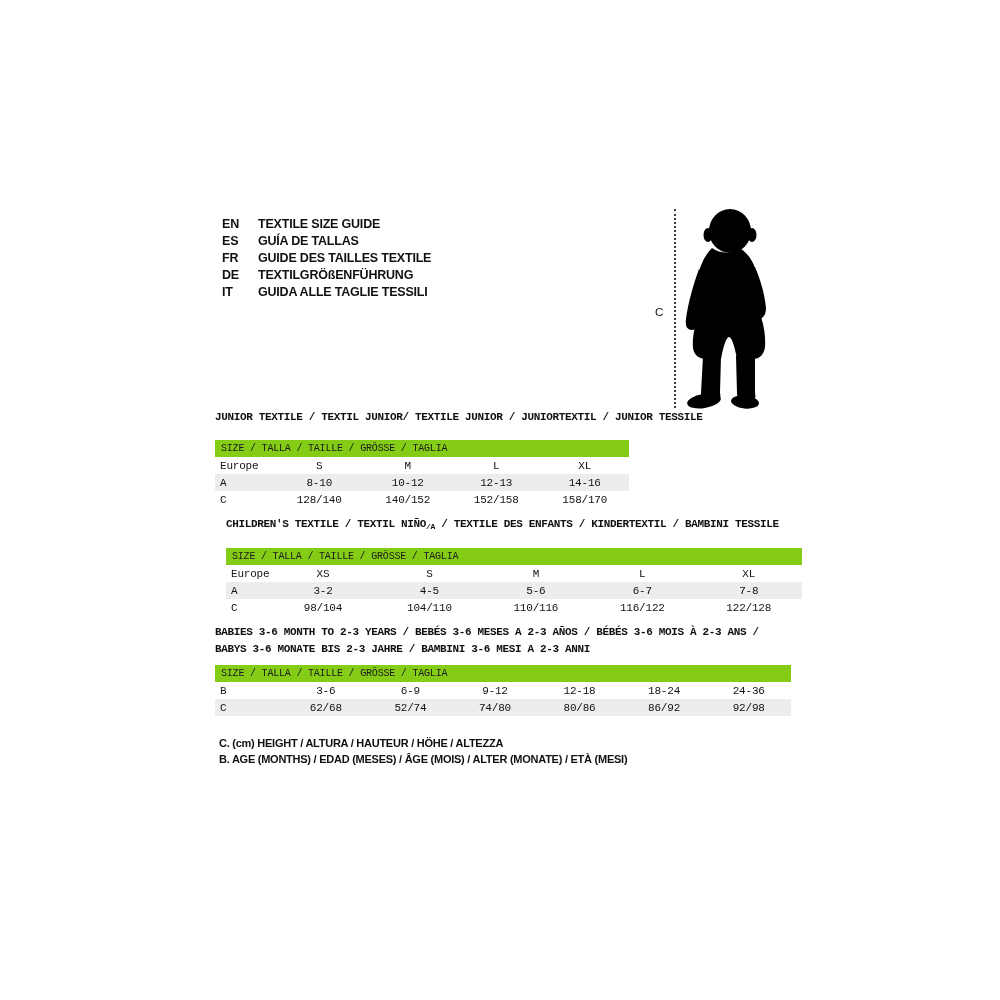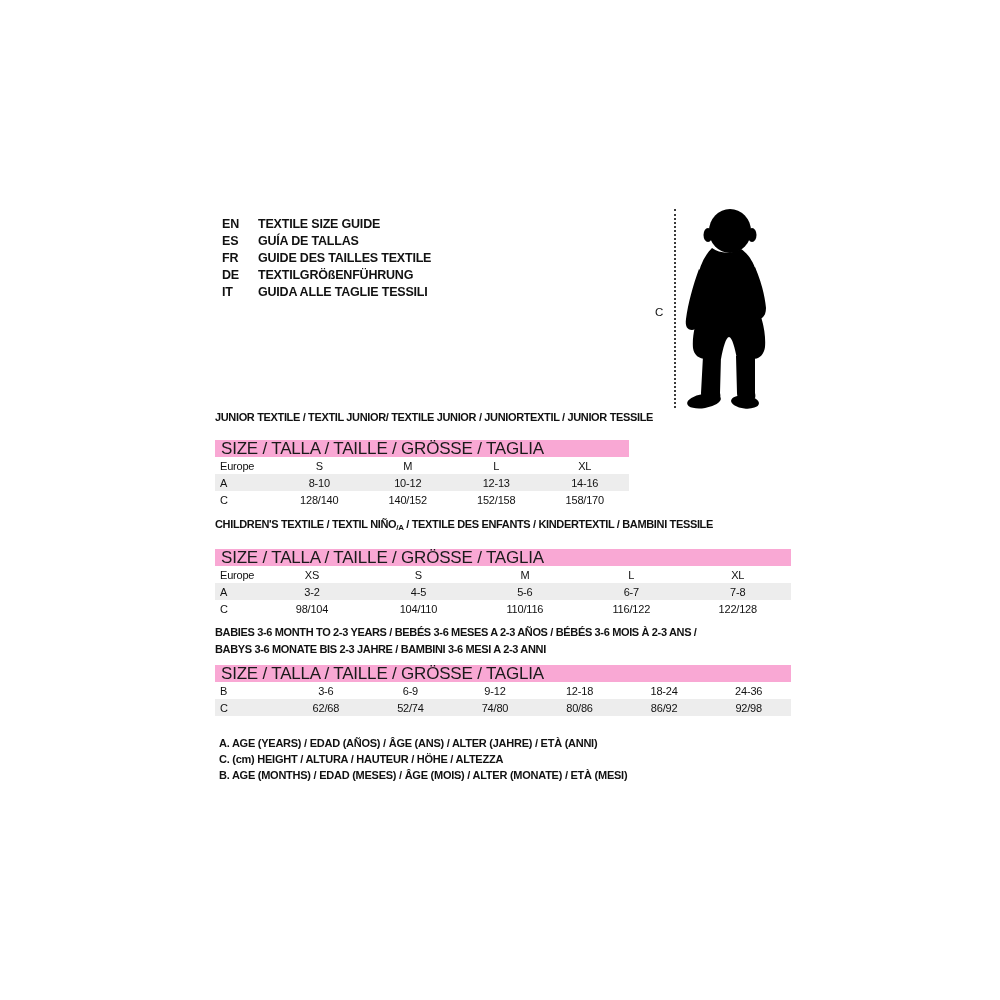--- a/index.html
+++ b/index.html
@@ -13,35 +13,35 @@
   .lang-row { display:flex; line-height:16.9px; font-weight:bold; font-size:12.5px; letter-spacing:-0.2px; }
   .lang-code { width:36px; flex:0 0 36px; }
   .lang-label { white-space:nowrap; }
 
   
   .dotline { position:absolute; left:674px; top:209px; height:199px; width:0; border-left:2px dotted #3a3a3a; }
   .c-label { position:absolute; left:655px; top:306px; font-size:11.5px; font-weight:400; }
   .toddler { position:absolute; left:684px; top:209px; }
 
   
-  .tbl { position:absolute; width:414px; }
+  .tbl { position:absolute; width:414px;font-family:Liberation Mono, monospace; }
   .tbl-title { font-weight:bold; font-size:11px; letter-spacing:-0.35px; line-height:13px; margin-bottom:16px; white-space:nowrap; }
   .tbl-title .title-line { display:block; line-height:17px; }
   .tbl-title .sub { font-size:8px; vertical-align:-2px; }
   .size-bar {
-    background:#f9a8d4; height:17px; line-height:17px; padding-left:6px;
-    font-size:17px; letter-spacing:-0.2px; color:#1a1a1a; box-sizing:border-box;
+    background:#84cc16; height:17px; line-height:17px; padding-left:6px;
+    font-size:10px; letter-spacing:-0.2px; color:#1a1a1a; box-sizing:border-box;
   }
   table { border-collapse:collapse; table-layout:fixed; width:100%; }
   td { height:17px; padding:0; text-align:center; font-size:11px; letter-spacing:-0.2px; white-space:nowrap; overflow:visible;margin-top:40px; }
   td.lbl { text-align:left; padding-left:5px; }
   tr.stripe { background:#ededed; }
 
   #tbl-junior   { left:215px; top:411px; width:414px; }
-  #tbl-children { left:215px; top:518px; width:576px; }
+  #tbl-children { left:226px; top:518px; width:576px; }
   #tbl-babies   { left:215px; top:624px; width:576px; }
   #tbl-children .tbl-title { margin-bottom:15px; }
   #tbl-babies   .tbl-title { margin-bottom:7px; }
 
   
   .legend { position:absolute; left:219px; top:736px; }
   .legend-line { font-weight:bold; font-size:11px; letter-spacing:-0.25px; line-height:15.8px; white-space:nowrap; }
 </style>
 </head>
 <body>
@@ -200,18 +200,17 @@
         <td>74/80</td>
         <td>80/86</td>
         <td>86/92</td>
         <td>92/98</td>
       </tr>
     </tbody>
       </table>
   </div>
 
   <div class="legend">
-    <div class="legend-line">A. AGE (YEARS) / EDAD (AÑOS) / ÂGE (ANS) / ALTER (JAHRE) / ETÀ (ANNI)</div>
     <div class="legend-line">C. (cm) HEIGHT / ALTURA / HAUTEUR / HÖHE / ALTEZZA</div>
     <div class="legend-line">B. AGE (MONTHS) / EDAD (MESES) / ÂGE (MOIS) / ALTER (MONATE) / ETÀ (MESI)</div>
   </div>
 
 </div>
 
 </body></html>

